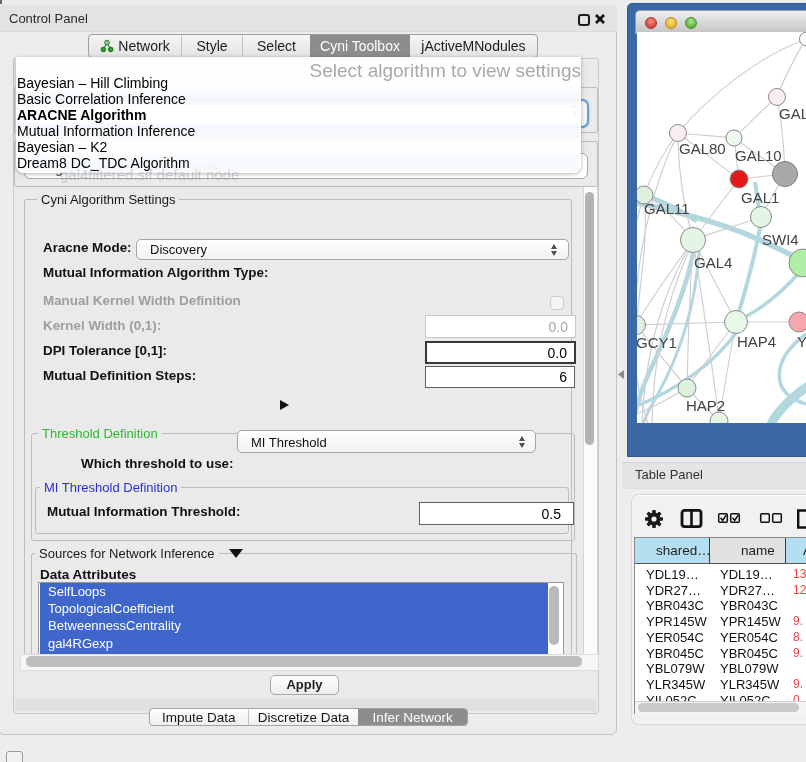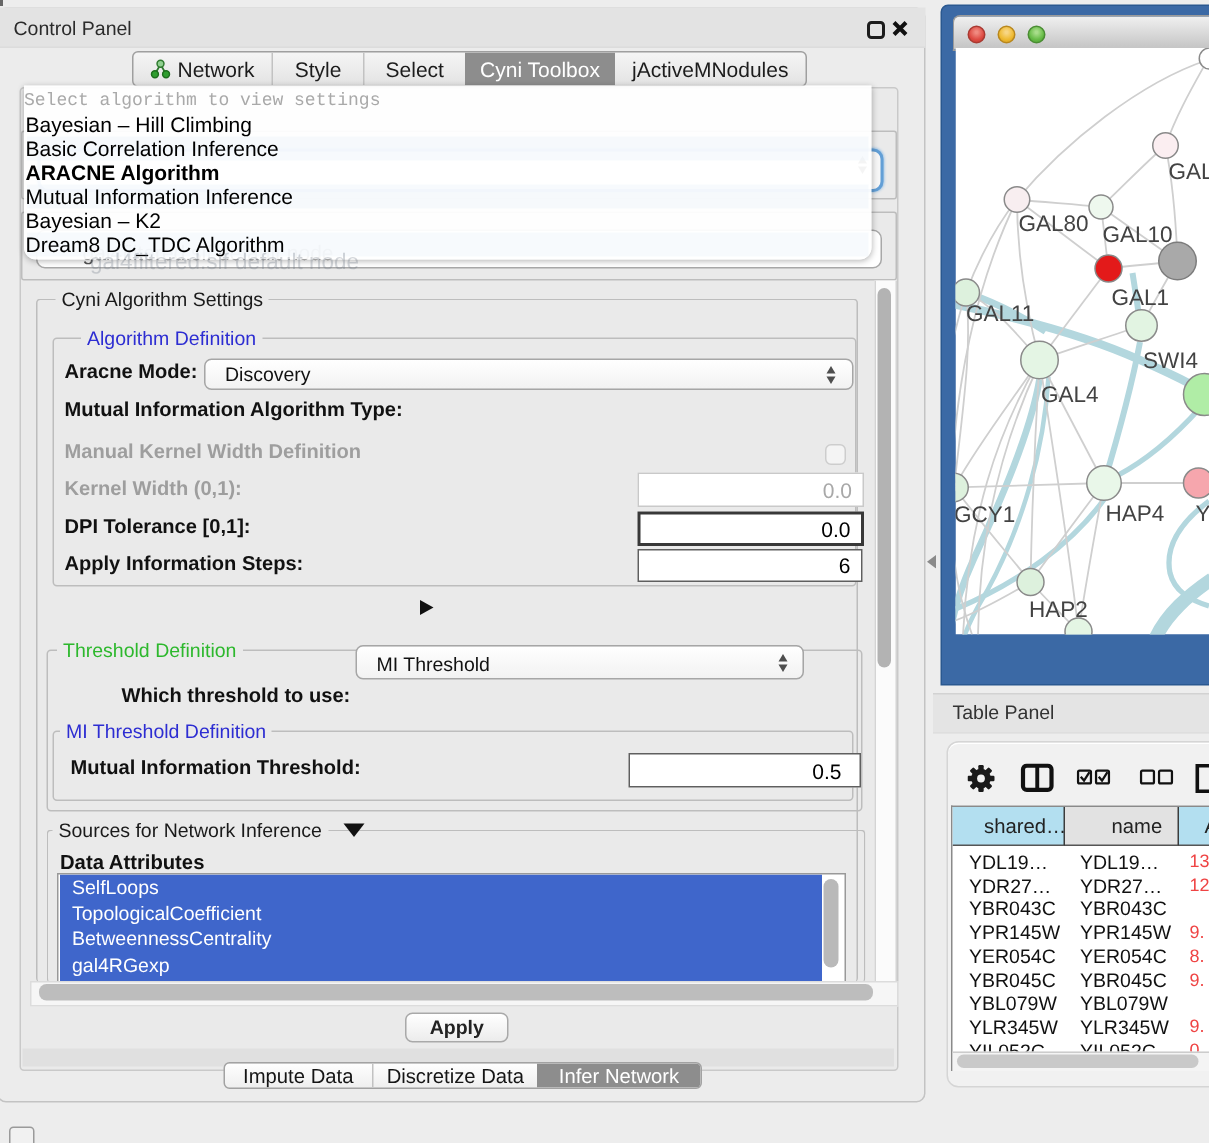--- a/index.html
+++ b/index.html
@@ -58,42 +58,39 @@
       <span style="position:absolute;left:30px;top:6px;font-size:14px;">gal4filtered.sif default node</span>
     </div>
 
 <div class="abs" style="left:583px;top:187px;width:13px;height:467px;background:#fbfbfb;border-left:1px solid #d4d4d4;border-right:1px solid #d4d4d4;"></div>
 <div class="abs" style="left:585px;top:192px;width:9px;height:253px;background:#b3b3b3;border-radius:5px;"></div>
 
 <div class="fs" style="left:24px;top:199px;width:546px;height:455px;border-bottom:none;">
       <span style="left:12px;color:#1a1a1a;">Cyni Algorithm Settings</span>
     </div>
 
-<div class="fs" style="left:35px;top:225px;width:534px;height:164px;">
-      <span style="left:18px;color:#2d2dd2;">Algorithm Definition</span>
-    </div>
 
 <div class="abs b" style="left:43px;top:240px;">Aracne Mode:</div>
 <div class="combo" style="left:136px;top:239px;width:431px;height:19px;">
       <span class="tx">Discovery</span>
       <div class="spin" style="left:414px;"></div>
     </div>
 
 <div class="abs b" style="left:43px;top:265px;">Mutual Information Algorithm Type:</div>
 
 <div class="abs b g" style="left:43px;top:293px;">Manual Kernel Width Definition</div>
 <div class="abs" style="left:550px;top:296px;width:12px;height:12px;background:#f4f4f4;border:1px solid #cdcdcd;border-radius:4px;"></div>
 
 <div class="abs b g" style="left:43px;top:318px;">Kernel Width (0,1):</div>
 <div class="tf" style="left:425px;top:315px;width:142px;height:21px;border:1px solid #c9c9c9;line-height:22px;padding-right:7px;color:#a8a8a8;">0.0</div>
 
 <div class="abs b" style="left:43px;top:343px;">DPI Tolerance [0,1]:</div>
 <div class="tf" style="left:425px;top:341px;width:140px;height:19px;border:2px solid #383838;line-height:20px;padding-right:7px;">0.0</div>
 
-<div class="abs b" style="left:43px;top:368px;">Apply Information Steps:</div>
+<div class="abs b" style="left:43px;top:368px;">Mutual Definition Steps:</div>
 <div class="tf" style="left:425px;top:366px;width:141px;height:20px;border:1.5px solid #5f5f5f;line-height:21px;padding-right:7px;">6</div>
 
 <div class="abs" style="left:280px;top:400px;width:0;height:0;border-left:9px solid #111;border-top:5.5px solid transparent;border-bottom:5.5px solid transparent;"></div>
 
 <div class="fs" style="left:31px;top:433px;width:542px;height:106px;">
       <span style="left:6px;color:#2db82d;">Threshold Definition</span>
     </div>
 
 <div class="abs b" style="left:81px;top:456px;">Which threshold to use:</div>
 <div class="combo" style="left:237px;top:430px;width:297px;height:21px;">
@@ -124,21 +121,21 @@
 
 <div class="abs" style="left:270px;top:675px;width:67px;height:18px;background:linear-gradient(#ffffff,#ececec);border:1px solid #a9a9a9;border-radius:5px;text-align:center;font-size:13px;font-weight:bold;color:#222;line-height:17px;">Apply</div>
 
 <div class="abs" id="bottabs" style="left:149px;top:708px;width:317px;height:16px;display:flex;border:1px solid #a2a2a2;border-radius:4px;background:linear-gradient(#fefefe,#efefef);font-size:13.5px;color:#151515;overflow:hidden;">
  <div class="seg" style="width:98px;">Impute Data</div>
  <div class="seg" style="width:110px;border-left:1px solid #c2c2c2;">Discretize Data</div>
  <div class="seg" style="width:109px;background:#8d8d8d;color:#fff;">Infer Network</div>
 </div>
 
 <div class="abs" id="popup" style="left:16px;top:57px;width:565px;height:116px;background:rgba(255,255,255,0.94);border-radius:0 0 8px 8px;box-shadow:0 1px 4px rgba(0,0,0,0.3);z-index:20;">
- <div style="position:absolute;left:0;top:3px;width:100%;text-align:left;font-size:12px;color:#a9a9a9;font-family:Liberation Mono, monospace;">Select algorithm to view settings</div>
+ <div style="position:absolute;left:0;top:3px;width:100%;text-align:right;font-size:19px;color:#a9a9a9;">Select algorithm to view settings</div>
  <div style="position:absolute;left:2px;top:34px;width:561px;height:16px;background:rgba(235,242,250,0.42);"></div>
       <div style="position:absolute;left:2px;top:66px;width:561px;height:16px;background:rgba(235,242,250,0.42);"></div>
       <div style="position:absolute;left:2px;top:98px;width:561px;height:16px;background:rgba(235,242,250,0.42);"></div>
       <div style="position:absolute;left:1px;top:18px;font-size:14px;color:#000;line-height:16px;white-space:nowrap;">Bayesian – Hill Climbing<br>Basic Correlation Inference<br><b>ARACNE Algorithm</b><br>Mutual Information Inference<br>Bayesian – K2<br>Dream8 DC_TDC Algorithm</div>
 </div>
 
 <div class="abs" style="left:60px;top:166px;font-size:15px;color:rgba(110,120,132,0.30);z-index:25;">gal4filtered.sif default node</div>
 
 <svg class="abs" style="left:617px;top:370px;" width="8" height="9">
       <path d="M7 0 L1 4.5 L7 9 Z" fill="#8a8a8a"></path>

